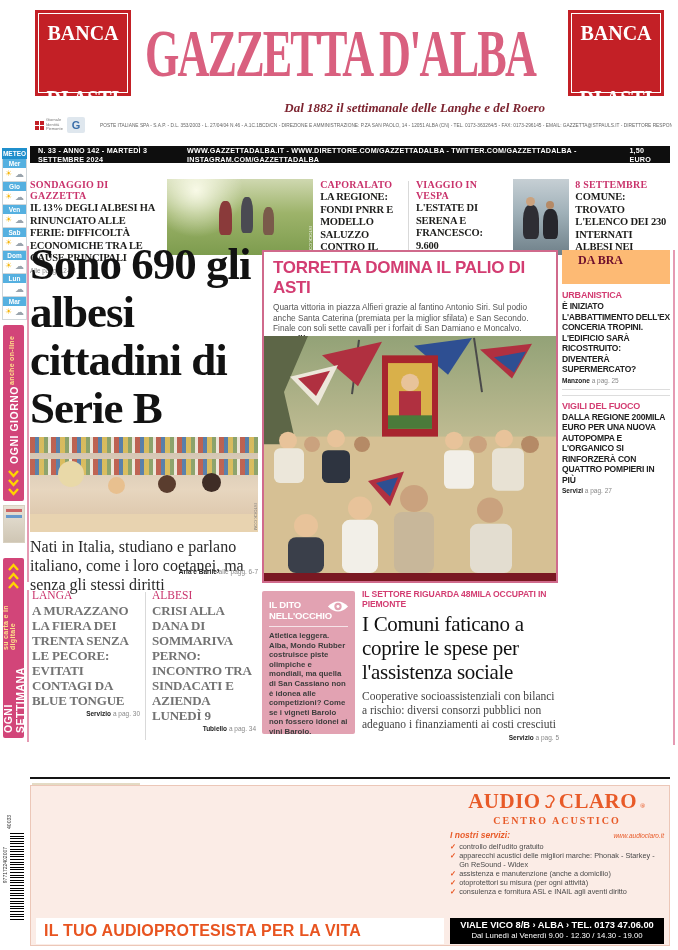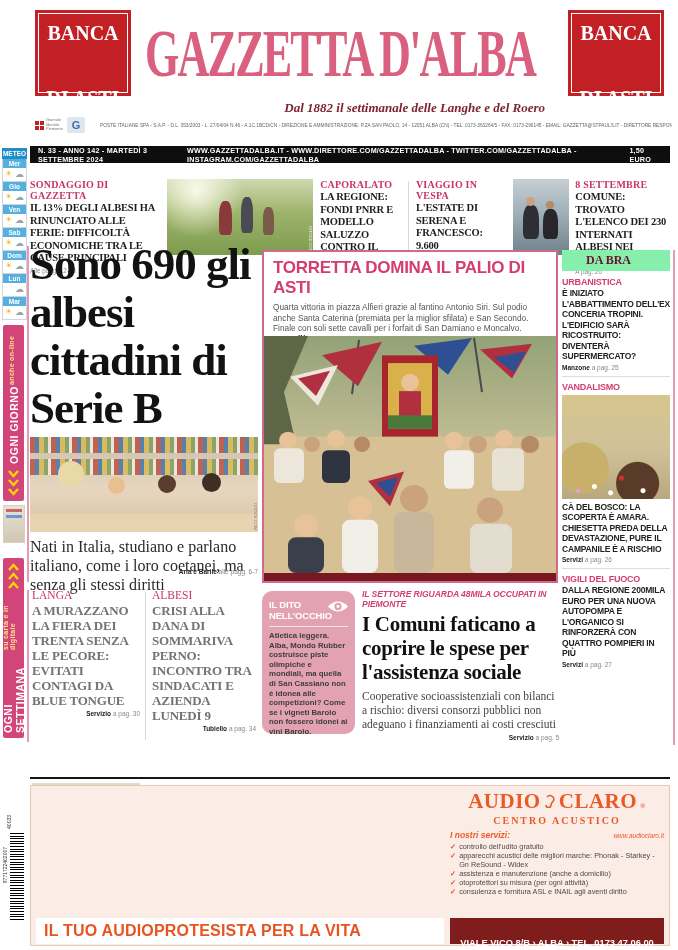--- a/index.html
+++ b/index.html
@@ -88,22 +88,22 @@
   .palio{left:262px;top:250px;width:296px;height:333px;border:2px solid #d06a8c;box-sizing:border-box;background:#fff;}
   .palio-head{padding:6px 9px 5px;}
   .palio-hl{color:#d33d72;font-weight:bold;font-size:17px;letter-spacing:-0.3px;}
   .palio-deck{font-size:8.3px;line-height:10.5px;color:#555;margin-top:4px;}
   .palio-deck b{color:#222;}
   .palio-photo{position:absolute;left:0;bottom:8px;top:84px;right:0;overflow:hidden;}
   .palio-bar{position:absolute;left:0;bottom:0;width:100%;height:8px;background:#7a1822;}
 
   
   .dabra{left:562px;top:250px;width:108px;}
-  .dabra-h{background:#86efac;color:#6e0f2d;font-family:"Liberation Serif",serif;font-weight:bold;
-    font-size:12px;line-height:21px;height:21px;padding-left:24px;box-sizing:border-box;margin-bottom:6px;}
+  .dabra-h{background:#fdba74;color:#6e0f2d;font-family:"Liberation Serif",serif;font-weight:bold;
+    font-size:12px;line-height:21px;height:34px;padding-left:16px;box-sizing:border-box;margin-bottom:6px;}
   .db-k{color:#d33d72;font-weight:bold;font-size:9px;letter-spacing:-0.2px;}
   .db-t{font-weight:bold;font-size:8.5px;line-height:10.5px;letter-spacing:-0.2px;color:#222;margin-top:1px;}
   .db-b{margin-top:2px;}
   .db-sep{border-top:1px solid #ddd;margin:5px 0;}
   .ph-vandal{width:108px;height:104px;margin-top:3px;background:
     radial-gradient(circle at 70% 85%,#5a3a28 0 18%,transparent 19%),
     radial-gradient(circle at 20% 70%,#c9b06a 0 22%,transparent 23%),
     linear-gradient(180deg,#d8c68f 0%,#cfc098 55%,#b9a87e 100%);}
   .debris{position:absolute;inset:0;background-image:
     radial-gradient(circle at 30% 88%,#fff 0 2px,transparent 3px),
@@ -115,30 +115,30 @@
   
   .bt-k{color:#c9326b;font-family:"Liberation Serif",serif;font-weight:normal;font-size:11.5px;}
   .bt-t{font-family:"Liberation Serif",serif;font-weight:bold;font-size:13px;line-height:15px;
     color:#737373;letter-spacing:-0.2px;margin-top:2px;}
   .bt-b{text-align:right;margin-top:2px;}
   .ph-sheep{left:32px;top:688px;width:108px;height:55px;background:linear-gradient(180deg,#e4dcc6 0%,#d3c3a0 40%,#c4b089 100%);}
   .sheep{position:absolute;background:#f2ede2;border-radius:50%;box-shadow:0 1px 1px rgba(90,70,40,.5);}
   .ph-factory{left:152px;top:688px;width:104px;height:55px;background:linear-gradient(180deg,#e3e7ea 0%,#dfe3e4 55%,#bcbcb4 100%);}
   .fct{position:absolute;left:18px;top:18px;width:74px;height:22px;background:#f4f6f6;border-bottom:5px solid #9fb6c6;}
   .shrub{position:absolute;border-radius:50%;background:#a86a3a;opacity:.8;}
-  .dito{left:262px;top:591px;width:93px;height:143px;background:#e2a2b2;border-radius:10px;
+  .dito{left:262px;top:591px;width:93px;height:143px;background:#e2a2b2;border-radius:2px;
     padding:8px 7px;box-sizing:border-box;position:absolute;}
   .dito-t{color:#fff;font-weight:bold;font-size:9.5px;line-height:11px;width:62px;letter-spacing:-0.2px;}
   .dito-eye{position:absolute;top:8px;right:6px;}
   .dito-hr{border:none;border-top:1px solid rgba(255,255,255,.7);margin:5px 0 4px;}
   .dito-x{font-size:7.8px;line-height:9.6px;font-weight:bold;color:#3d3d3d;}
   .dito-s{color:#fff;font-weight:bold;font-size:8px;text-align:right;margin-top:1px;}
   .welfare{left:362px;top:589px;width:197px;}
-  .wf-k{color:#d33d72;font-weight:bold;font-size:8.6px;letter-spacing:-0.1px;font-style:italic;}
-  .wf-h{font-family:"Liberation Serif",serif;font-weight:bold;font-size:21px;line-height:24px;
+  .wf-k{color:#d33d72;font-weight:bold;font-size:8.6px;letter-spacing:-0.1px;}
+  .wf-h{font-family:"Liberation Serif",serif;font-weight:normal;font-size:21px;line-height:24px;
     letter-spacing:-0.3px;color:#111;margin-top:3px;}
   .wf-d{font-family:"Liberation Serif",serif;font-size:11.5px;line-height:14px;color:#444;margin-top:5px;}
   .wf-b{text-align:right;margin-top:3px;}
   .ph-elder{left:566px;top:602px;width:102px;height:133px;background:linear-gradient(135deg,#cfe0da 0%,#ead9c6 55%,#e8cdb6 100%);}
   .vdiv{width:1px;background:#d9d9d9;}
   .rule{left:30px;top:777px;width:640px;height:2px;background:#151515;}
   .pink-line{width:2px;background:#e59ab3;}
 
   
   .ad{left:30px;top:785px;width:640px;height:161px;background:#fbece6;border:1px solid #ecc7b8;box-sizing:border-box;}
@@ -151,22 +151,22 @@
   .brand-sub{text-align:center;color:#e85a28;font-family:"Liberation Serif",serif;font-weight:bold;
     font-size:10px;letter-spacing:2px;margin-top:1px;}
   .slogan{text-align:center;color:#e0447c;font-weight:bold;font-style:italic;font-size:11px;line-height:12.5px;
     margin-top:4px;text-shadow:0 0 2px #fff;}
   .svc-row{display:flex;justify-content:space-between;align-items:baseline;margin-top:4px;}
   .svc-l{color:#e85a28;font-weight:bold;font-style:italic;font-size:8.5px;}
   .svc-u{color:#e85a28;font-style:italic;font-size:6.5px;}
   .services{list-style:none;margin:2px 0 0;padding:0;}
   .services li{font-size:7.3px;line-height:9px;color:#4a4a4a;display:flex;gap:3px;}
   .services .ck{color:#e85420;font-weight:bold;}
-  .ad-orange{left:450px;top:918px;width:214px;height:26px;background:#7f1d1d;color:#fff;text-align:center;
-    padding-top:20px;box-sizing:border-box;}
+  .ad-orange{left:450px;top:918px;width:214px;height:26px;background:#000000;color:#fff;text-align:center;
+    padding-top:2px;box-sizing:border-box;}
   .ad-orange .a1{font-weight:bold;font-size:9.3px;line-height:11px;}
   .ad-orange .a2{font-size:7.8px;line-height:10px;}
 </style>
 </head>
 <body>
 
 <div id="page">
 
   <div class="abs banca" style="left:35px;top:10px;">
     <div class="banca-inner">
@@ -431,30 +431,20 @@
 
     <div>
       <div class="db-k">URBANISTICA</div>
       <div class="db-t">È INIZIATO L'ABBATTIMENTO DELL'EX CONCERIA TROPINI. L'EDIFICIO SARÀ RICOSTRUITO: DIVENTERÀ SUPERMERCATO?</div>
       <div class="byl db-b">
         <b>Manzone</b> <span>a pag. 25</span>
       </div>
     </div>
     <div class="db-sep"></div>
 
-    <div>
-      <div class="db-k">VANDALISMO</div>
-      <div class="photo ph-vandal">
-        <div class="debris"></div>
-      </div>
-      <div class="db-t" style="margin-top:3px;">CÀ DEL BOSCO: LA SCOPERTA È AMARA. CHIESETTA PREDA DELLA DEVASTAZIONE, PURE IL CAMPANILE È A RISCHIO</div>
-      <div class="byl db-b">
-        <b>Servizi</b> <span>a pag. 26</span>
-      </div>
-    </div>
     <div class="db-sep"></div>
 
     <div>
       <div class="db-k">VIGILI DEL FUOCO</div>
       <div class="db-t">DALLA REGIONE 200MILA EURO PER UNA NUOVA AUTOPOMPA E L'ORGANICO SI RINFORZERÀ CON QUATTRO POMPIERI IN PIÙ</div>
       <div class="byl db-b">
         <b>Servizi</b> <span>a pag. 27</span>
       </div>
     </div>
   </div>

